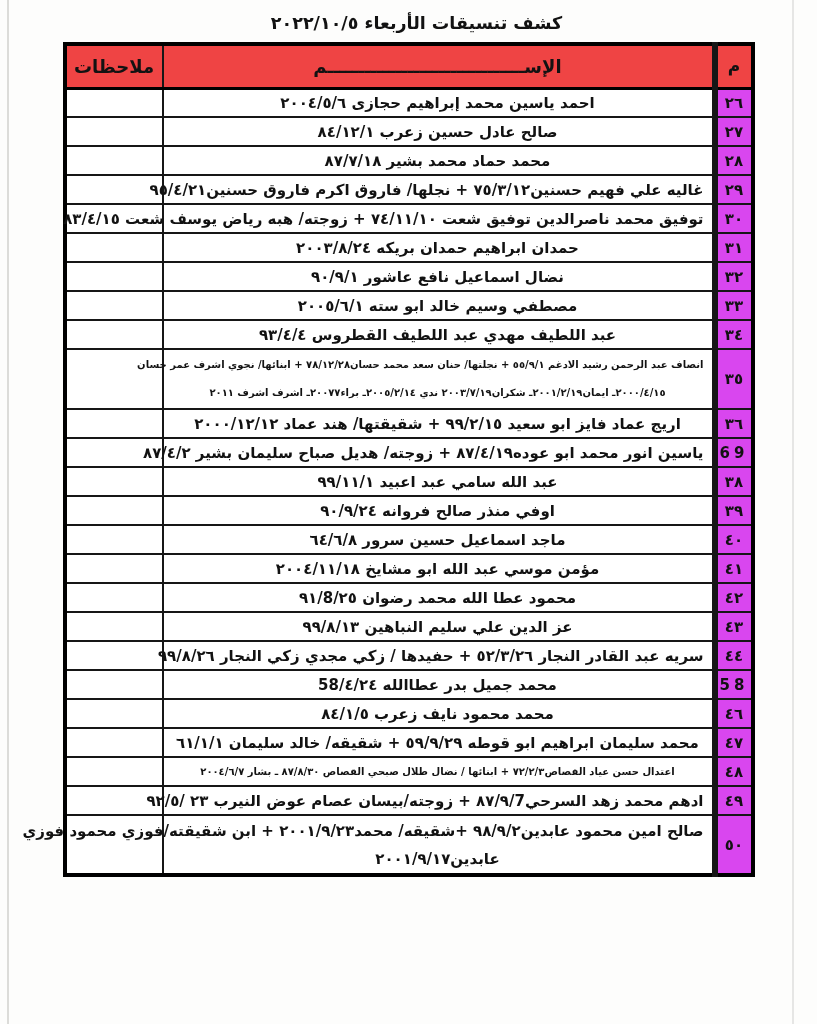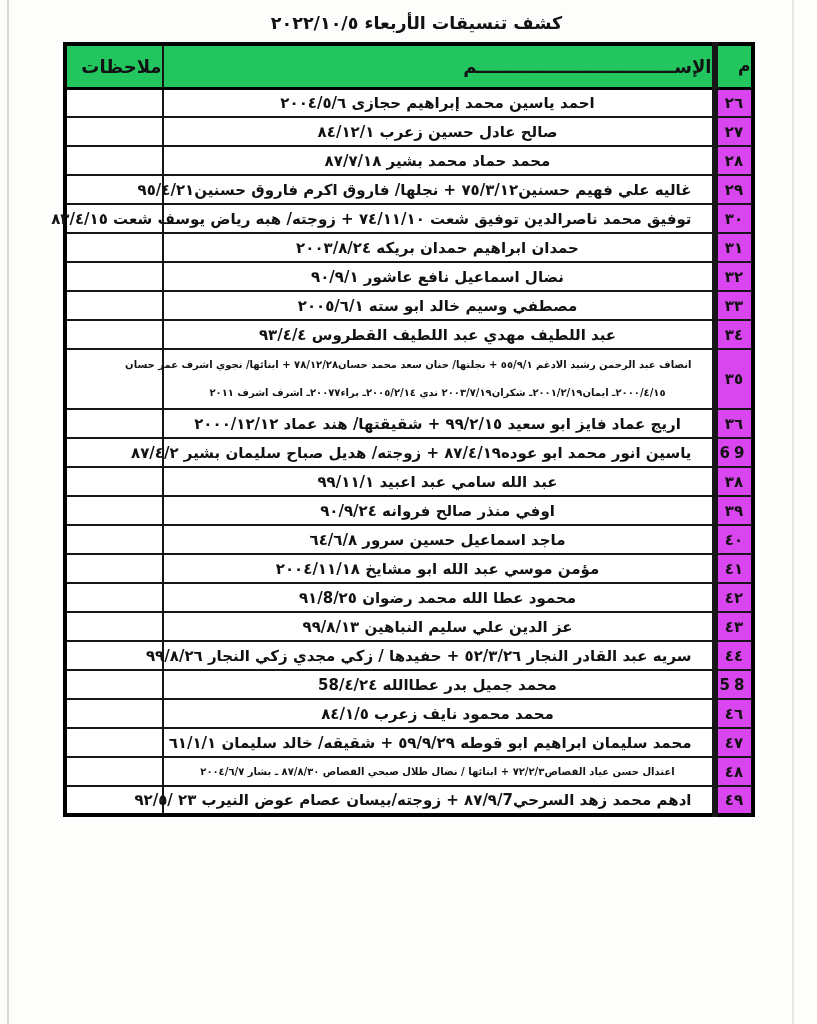--- a/index.html
+++ b/index.html
@@ -32,42 +32,42 @@
     border-collapse: collapse;
     table-layout: fixed;
     margin: 0 auto;
     width: 688px;
     border: 4px solid #000;
     background: #fff;
   }
   th, td { border: 2px solid #161616; vertical-align: middle; padding: 0; }
 
   thead th {
-    background: #22c55e;
+    background: #ef4444;
     height: 44px;
     font-weight: bold;
     font-size: 18px;
-    text-align: right;
+    text-align: center;
     border-bottom: 3px solid #000;
   }
   th.col-num { font-size: 17px; }
   .col-num { border-left-width: 6px; }   
 
   td.col-num {
     background: #d946ef;
     text-align: center;
     font-weight: bold;
     font-size: 15px;
     letter-spacing: 4px;
   }
   td.col-name {
     text-align: center;
     font-weight: bold;
     font-size: 15px;
-    padding: 0 20px;
+    padding: 0 8px;
   }
   td.col-name.small { font-size: 10px; }
   td.col-notes { background: #fff; }
 
   .row td { height: 29px; }
   .row.tall td { height: 60px; }
   .line { white-space: nowrap; }
   .tall .line { line-height: 28px; }
 </style>
 </head>
@@ -255,15 +255,23 @@
           </td>
           <td class="col-notes"></td>
         </tr>
         <tr class="row">
           <td class="col-num">٤٩</td>
           <td class="col-name">
             <div class="line">ادهم محمد زهد السرحي٨٧/٩/7 + زوجته/بيسان عصام عوض النيرب ٢٣ /٩٢/٥</div>
           </td>
           <td class="col-notes"></td>
         </tr>
+        <tr class="row tall">
+          <td class="col-num">٥٠</td>
+          <td class="col-name">
+            <div class="line">صالح امين محمود عابدين٩٨/٩/٢ +شقيقه/ محمد٢٠٠١/٩/٢٣ + ابن شقيقته/فوزي محمود فوزي</div>
+            <div class="line">عابدين٢٠٠١/٩/١٧</div>
+          </td>
+          <td class="col-notes"></td>
+        </tr>
       </tbody>
   </table>
 </div>
 
 </body></html>

